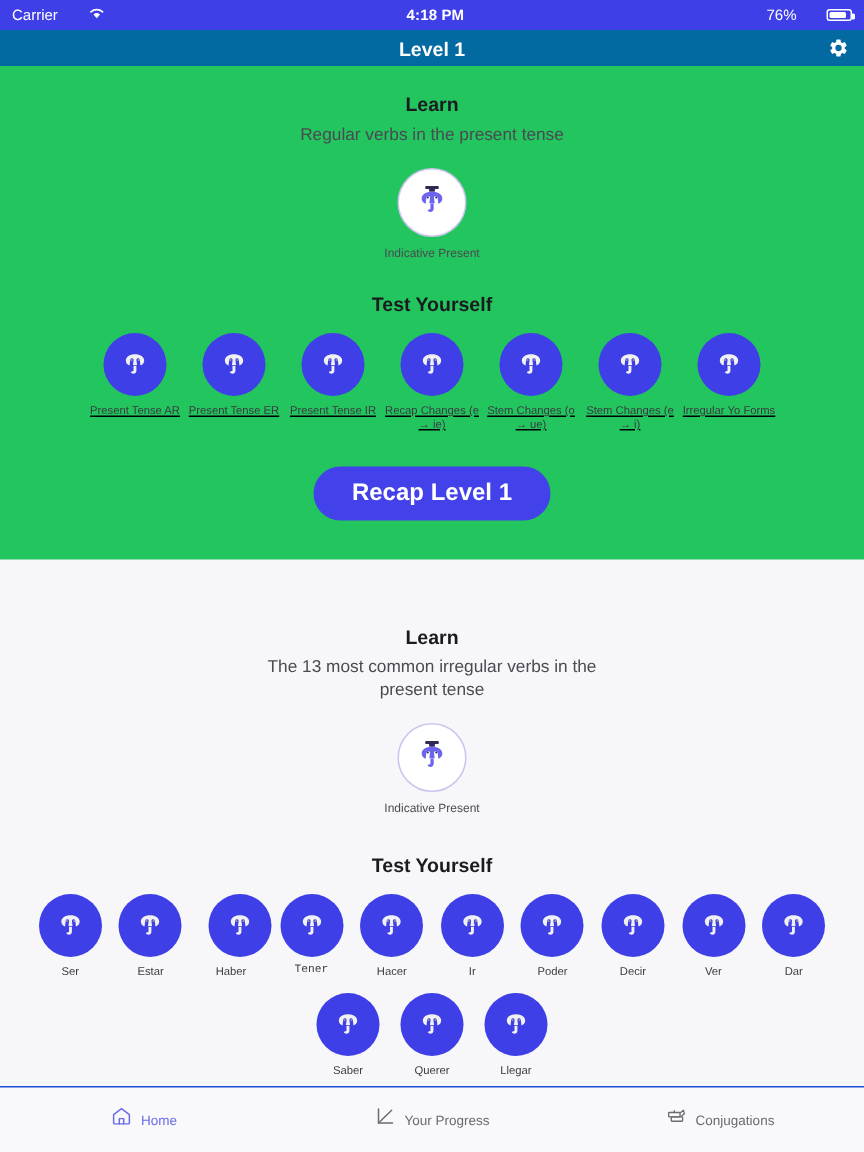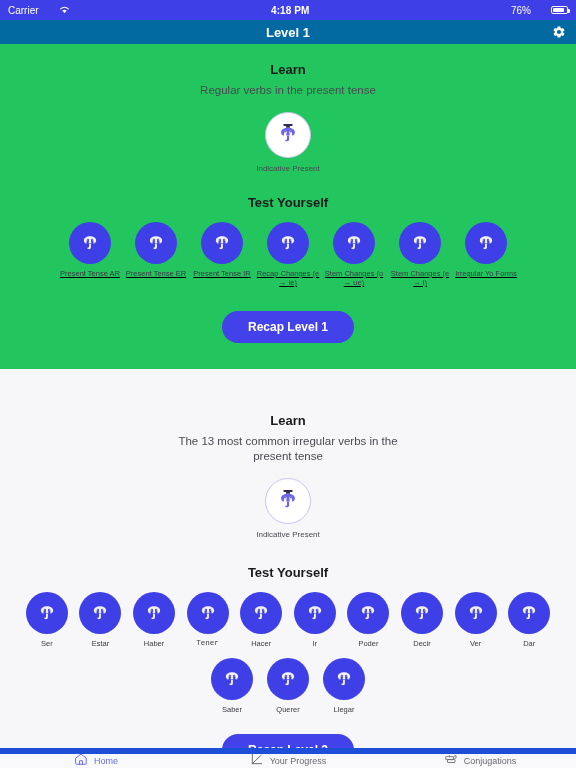--- a/index.html
+++ b/index.html
@@ -76,27 +76,27 @@
     background:#3F3FE8; display:flex; align-items:center; justify-content:center;
   }
   .node-label {
     font-size:7.5px; color:#3a3a42; text-align:center; margin-top:5px;
     line-height:9px; width:100%;
   }
 
   .recap-wrap { display:flex; justify-content:center; }
   .recap-btn {
     background:#4241EA; color:#fff; border:none; border-radius:999px;
-    padding:9px 26px; font-size:12px; font-weight:600; cursor:pointer;
+    padding:9px 26px; font-size:16px; font-weight:600; cursor:pointer;
     font-family:"Liberation Sans", sans-serif;
   }
 
   
   .tabbar {
-    height:20px; background:#F9F9FB; border-top:6px solid #1d4ed8;
+    height:44px; background:#F9F9FB; border-top:1px solid #1d4ed8;
     display:flex; align-items:center; flex:0 0 auto;
   }
   .tab { flex:1; display:flex; align-items:center; justify-content:center; gap:6px; cursor:pointer; }
   .tab-label { font-size:9px; }
   .tab.active .tab-label { color:#6B6BE8; }
   .tab .tab-label { color:#6a6a72; }
 </style>
 </head>
 <body>
 
@@ -281,21 +281,21 @@
           <div class="node-circle">
             <svg class="eleph" width="20" height="20" viewBox="0 0 32 32">
               <path d="M16 5c-5.6 0-9.8 2.6-9.8 6.8 0 2.7 1.7 4.5 4 5.2l.7-6.1c.1-1 1-1.7 2-1.6 1 .1 1.7 1 1.6 2l-.7 5.2h4.4l-.7-5.2c-.1-1 .6-1.9 1.6-2 1-.1 1.9.6 2 1.6l.7 6.1c2.3-.7 4-2.5 4-5.2C25.8 7.6 21.6 5 16 5z" fill="#f0f0f3"></path>
               <path d="M14.4 17.3h3.1v5.3c0 1.8-1.4 3.2-3.2 3.2-1.2 0-2.3-.7-2.9-1.7l2.4-1.3c.2.3.6.2.6-.2v-5.3z" fill="#f0f0f3"></path>
               <circle cx="12.2" cy="11.1" r="1.1" fill="#9a9aa8"></circle>
               <circle cx="19.8" cy="11.1" r="1.1" fill="#9a9aa8"></circle>
             </svg>
           </div>
           <div class="node-label">Estar</div>
         </div>
-        <div class="node" style="width:56px;">
+        <div class="node" style="width:56px;align-items:flex-end;">
           <div class="node-circle">
             <svg class="eleph" width="20" height="20" viewBox="0 0 32 32">
               <path d="M16 5c-5.6 0-9.8 2.6-9.8 6.8 0 2.7 1.7 4.5 4 5.2l.7-6.1c.1-1 1-1.7 2-1.6 1 .1 1.7 1 1.6 2l-.7 5.2h4.4l-.7-5.2c-.1-1 .6-1.9 1.6-2 1-.1 1.9.6 2 1.6l.7 6.1c2.3-.7 4-2.5 4-5.2C25.8 7.6 21.6 5 16 5z" fill="#f0f0f3"></path>
               <path d="M14.4 17.3h3.1v5.3c0 1.8-1.4 3.2-3.2 3.2-1.2 0-2.3-.7-2.9-1.7l2.4-1.3c.2.3.6.2.6-.2v-5.3z" fill="#f0f0f3"></path>
               <circle cx="12.2" cy="11.1" r="1.1" fill="#9a9aa8"></circle>
               <circle cx="19.8" cy="11.1" r="1.1" fill="#9a9aa8"></circle>
             </svg>
           </div>
           <div class="node-label">Haber</div>
         </div>

